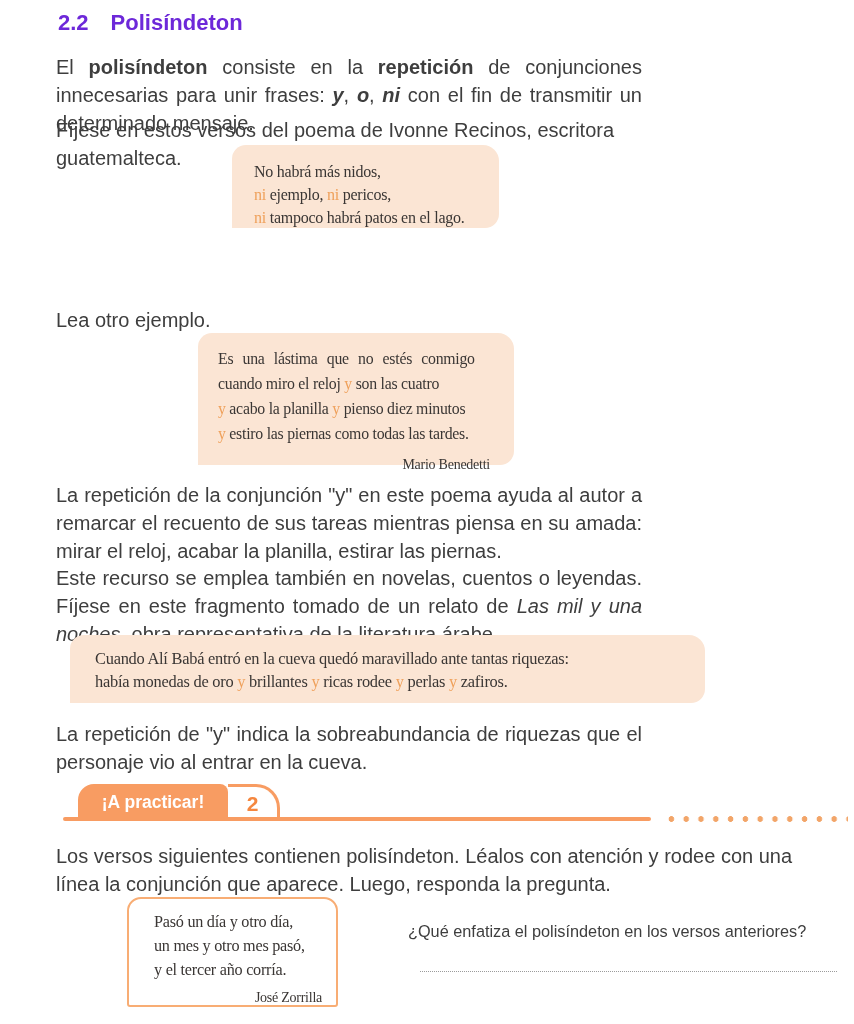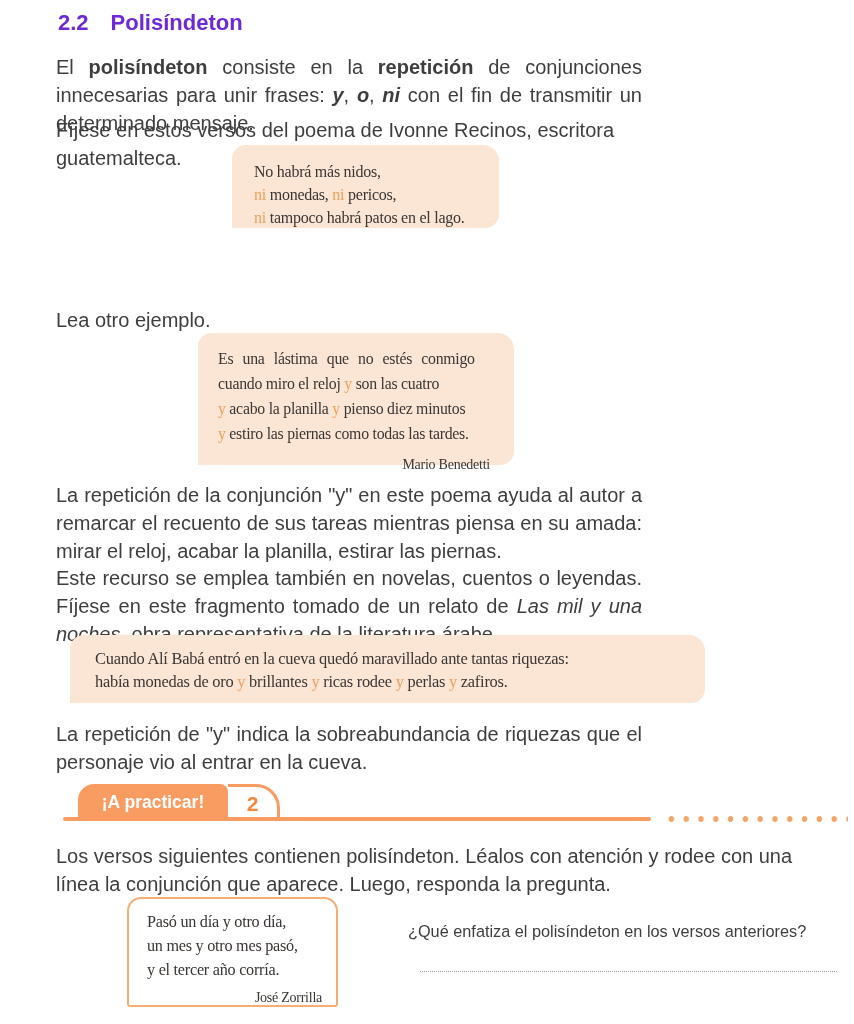--- a/index.html
+++ b/index.html
@@ -95,21 +95,21 @@
     position:absolute;left:664px;top:816px;width:184px;height:6px;
     background-image:radial-gradient(circle,#F2A569 2.6px,transparent 3.1px);
     background-size:14.8px 6px;background-repeat:repeat-x;
   }
   
   .zbox{
     position:absolute;left:127px;top:897px;width:211px;height:110px;
     background:#ffffff;
     border:2px solid #F8AD74;
     border-radius:14px 14px 3px 3px;
-    padding:11px 0 0 18px;
+    padding:11px 0 0 25px;
     font-family:"Liberation Serif",serif;
     font-size:16.2px;line-height:24px;color:var(--serif-text);
     letter-spacing:-0.25px;
   }
   .zbox .attribution{padding-right:14px;margin-top:4px;}
   .question{
     position:absolute;left:408px;top:922px;width:440px;
     font-size:16.3px;white-space:nowrap;
   }
   .answer-line{
@@ -125,21 +125,21 @@
   <div class="heading">
     <span class="num">2.2</span><span>Polisíndeton</span>
   </div>
 
   <p class="para p-intro"><span>El </span><span class="b">polisíndeton</span><span> consiste en la </span><span class="b">repetición</span><span> de conjunciones innecesarias para unir frases: </span><span class="bi">y</span><span>, </span><span class="bi">o</span><span>, </span><span class="bi">ni</span><span> con el fin de transmitir un determinado mensaje.</span></p>
 
   <p class="para p-observe">Fíjese en estos versos del poema de Ivonne Recinos, escritora guatemalteca.</p>
 
   <div class="peach-box box-recinos">
     <div class="line"><span>No habrá más nidos,</span></div>
-    <div class="line"><span class="accent">ni</span><span> monedas, </span><span class="accent">ni</span><span> pericos,</span></div>
+    <div class="line"><span class="accent">ni</span><span> ejemplo, </span><span class="accent">ni</span><span> pericos,</span></div>
     <div class="line"><span class="accent">ni</span><span> tampoco habrá patos en el lago.</span></div>
   </div>
 
 
   <p class="para p-lea">Lea otro ejemplo.</p>
 
   <div class="peach-box box-benedetti">
     <div class="line justify-line"><span>Es una lástima que no estés conmigo</span></div>
     <div class="line"><span>cuando miro el reloj </span><span class="accent">y</span><span> son las cuatro</span></div>
     <div class="line"><span class="accent">y</span><span> acabo la planilla </span><span class="accent">y</span><span> pienso diez minutos</span></div>

